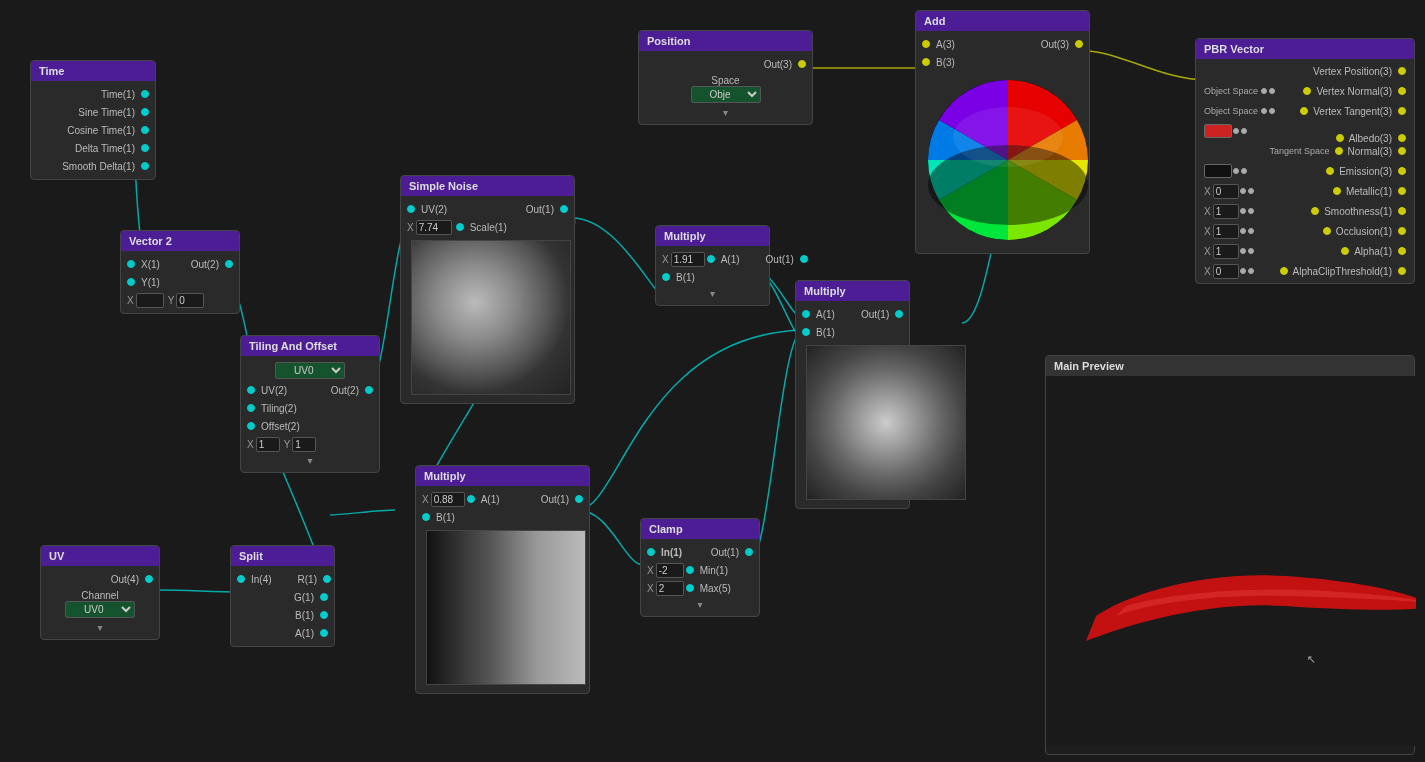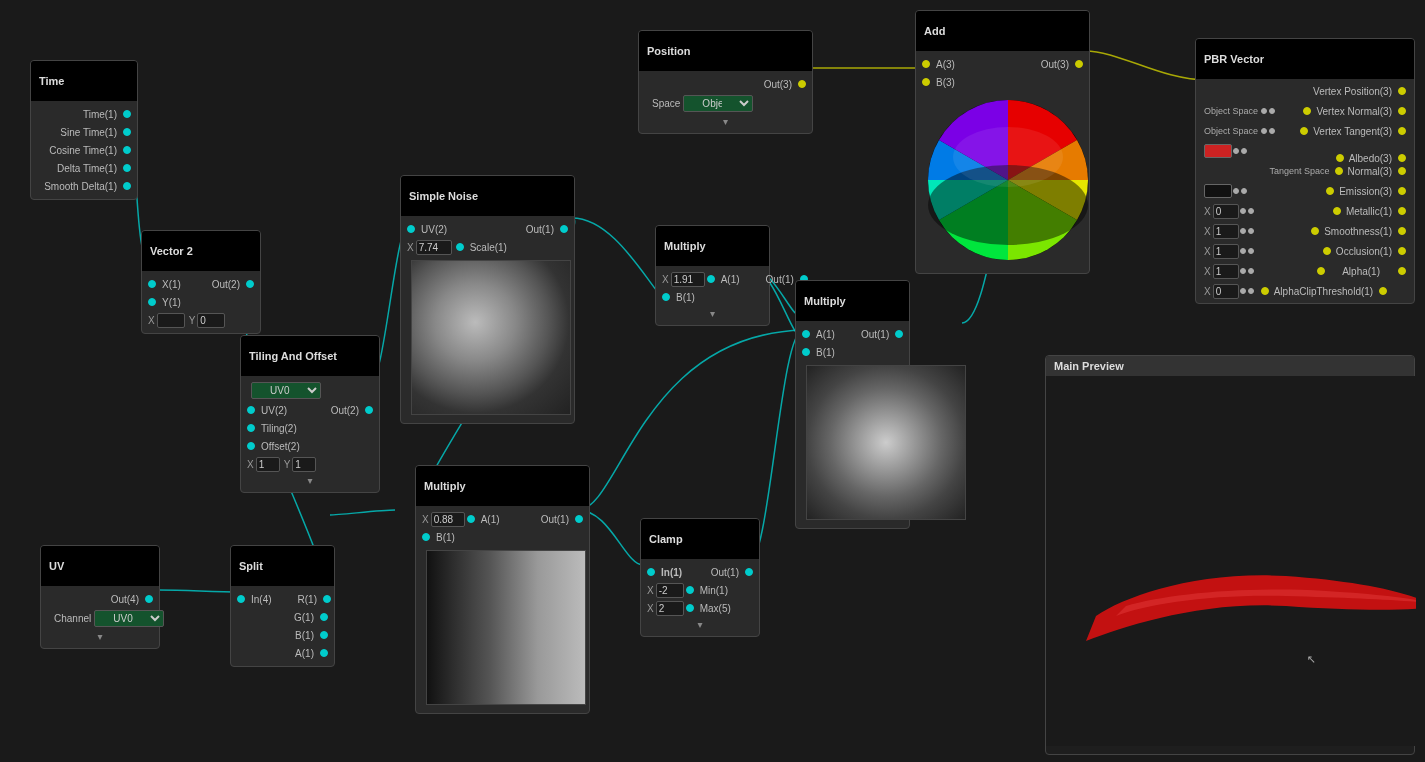--- a/index.html
+++ b/index.html
@@ -16,22 +16,22 @@
 
     
     .node {
       position: absolute;
       background: #2a2a2a;
       border: 1px solid #444;
       border-radius: 4px;
       min-width: 100px;
     }
     .node-header {
-      background: #000000;
-      padding: 14px 8px;
+      background: #4c1d95;
+      padding: 4px 8px;
       border-radius: 3px 3px 0 0;
       font-size: 11px;
       color: #ddd;
       font-weight: bold;
     }
     .node-body {
       padding: 4px 6px;
     }
     .node-row {
       display: flex;
@@ -83,20 +83,21 @@
       font-size: 10px;
       padding: 2px;
       cursor: pointer;
     }
 
     
     .dropdown-row {
       display: flex;
       align-items: center;
       padding: 2px 4px;
+      flex-direction: column;
     }
     .dropdown-select {
       background: #14532d;
       border: 1px solid #555;
       color: #ccc;
       font-size: 10px;
       padding: 1px 14px;
       border-radius: 2px;
     }
 
@@ -183,21 +184,21 @@
   <path d="M 1085 51 C 1120 51, 1160 80, 1208 80" stroke="#cccc00" stroke-width="1.5" fill="none" opacity="0.8"></path>
 
   <path d="M 970 68 C 960 68, 950 90, 950 100" stroke="#cccc00" stroke-width="1.5" fill="none" opacity="0.8"></path>
   <path d="M 970 72 C 960 72, 945 100, 945 110" stroke="#cccc00" stroke-width="1.5" fill="none" opacity="0.8"></path>
 
   <path d="M 962 323 C 990 323, 1000 150, 1025 150" stroke="#00cccc" stroke-width="1.5" fill="none" opacity="0.8"></path>
 
   <path d="M 748 565 C 770 565, 780 330, 803 330" stroke="#00cccc" stroke-width="1.5" fill="none" opacity="0.8"></path>
 </svg>
 
-<div class="node" style="left:30px; top:60px; width:108px;">
+<div class="node" style="left:30px; top:60px; width:126px;">
   <div class="node-header">Time</div>
   <div class="node-body">
     <div class="node-row right">
       <span class="port-label">Time(1)</span>
       <span class="port cyan port-right"></span>
     </div>
     <div class="node-row right">
       <span class="port-label">Sine Time(1)</span>
       <span class="port cyan port-right"></span>
     </div>
@@ -209,21 +210,21 @@
       <span class="port-label">Delta Time(1)</span>
       <span class="port cyan port-right"></span>
     </div>
     <div class="node-row right">
       <span class="port-label">Smooth Delta(1)</span>
       <span class="port cyan port-right"></span>
     </div>
   </div>
 </div>
 
-<div class="node" style="left:120px; top:230px; width:120px;margin-left:21px;">
+<div class="node" style="left:120px; top:230px; width:120px;">
   <div class="node-header">Vector 2</div>
   <div class="node-body">
     <div class="node-row both">
       <div style="display:flex;align-items:center;">
         <span class="port cyan port-left"></span>
         <span class="port-label">X(1)</span>
       </div>
       <div style="display:flex;align-items:center;">
         <span class="port-label">Out(2)</span>
         <span class="port cyan port-right"></span>
@@ -629,35 +630,35 @@
       </div>
     </div>
 
     <div class="pbr-row">
       <div style="display:flex; align-items:center; margin-right:4px;">
         <span class="input-label">X</span>
         <input class="small-input" value="1" style="width: 26px;">
         <span class="port white" style="width:6px;height:6px;margin:0 1px;"></span>
         <span class="port white" style="width:6px;height:6px;margin:0 1px;"></span>
       </div>
-      <div style="flex:1; display:flex; justify-content:flex-end; align-items:center;gap:12px;">
+      <div style="flex:1; display:flex; justify-content:flex-end; align-items:center;">
         <span class="port yellow" style="margin:0 2px;"></span>
         <span class="port-label">Alpha(1)</span>
         <span class="port yellow port-right" style="margin-left:3px;"></span>
       </div>
     </div>
 
     <div class="pbr-row">
       <div style="display:flex; align-items:center; margin-right:4px;">
         <span class="input-label">X</span>
         <input class="small-input" value="0" style="width: 26px;">
         <span class="port white" style="width:6px;height:6px;margin:0 1px;"></span>
         <span class="port white" style="width:6px;height:6px;margin:0 1px;"></span>
       </div>
-      <div style="flex:1; display:flex; align-items:center;">
+      <div style="flex:1; display:flex; justify-content:flex-end; align-items:center;">
         <span class="port yellow" style="margin:0 2px;"></span>
         <span class="port-label">AlphaClipThreshold(1)</span>
         <span class="port yellow port-right" style="margin-left:3px;"></span>
       </div>
     </div>
   </div>
 </div>
 
 <div class="main-preview" style="left:1045px; top:355px; width:370px; height:400px;">
   <div class="main-preview-header">Main Preview</div>

